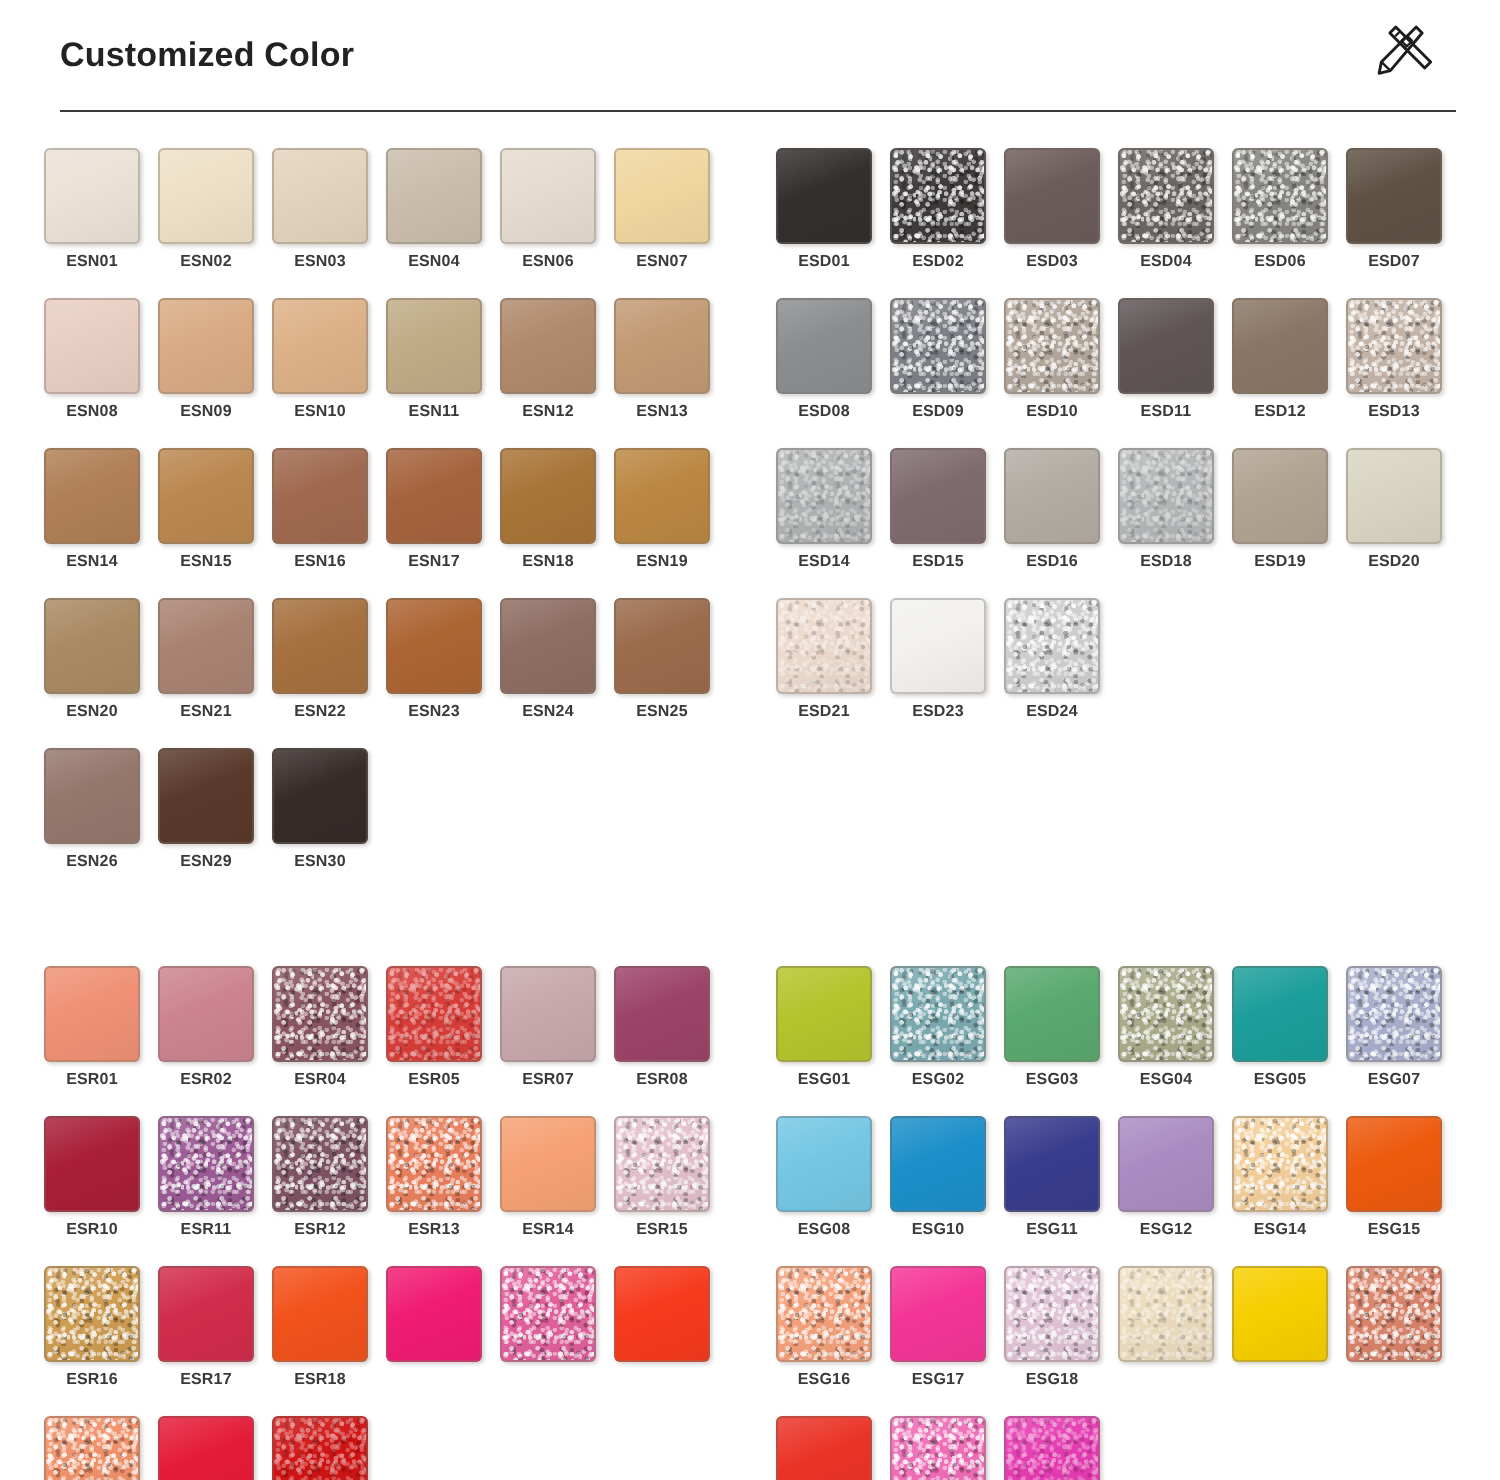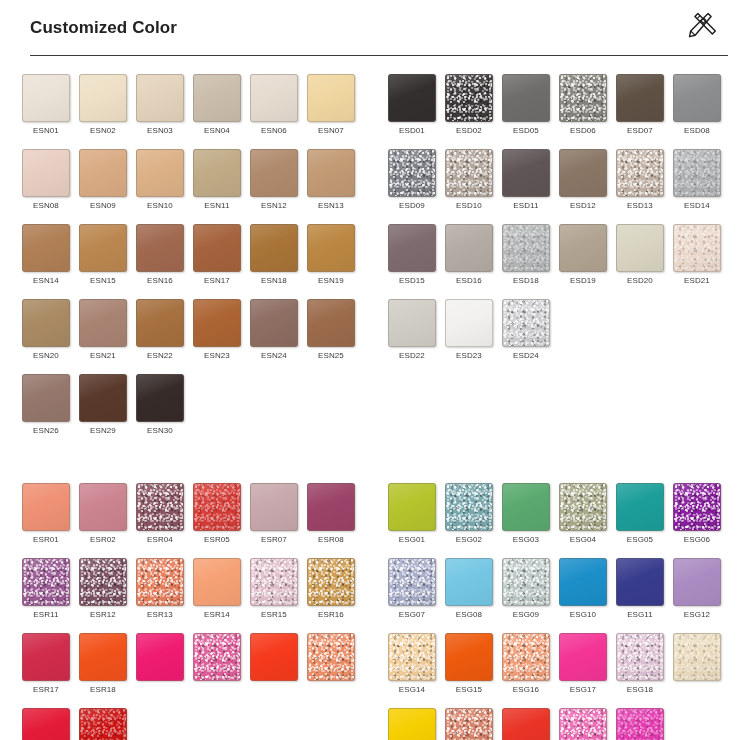--- a/index.html
+++ b/index.html
@@ -54,20 +54,21 @@
   }
   .band {
     display: flex;
     justify-content: flex-start;
   }
   .band + .band {
     margin-top: 34px;
   }
   .group {
     box-sizing: border-box;
+    font-weight: bold;
   }
   .group.left  { width: 375px; padding-left: 22px; }
   .group.right { width: 375px; padding-left: 13px; }
 
   .grid {
     display: grid;
     grid-template-columns: repeat(6, 48px);
     column-gap: 9px;
     row-gap: 0px;
   }
@@ -277,22 +278,26 @@
       <div class="grid">
           <div class="cell">
             <div class="swatch" style="background: rgb(50, 47, 46);"></div>
             <div class="label">ESD01</div>
           </div>
           <div class="cell">
             <div class="swatch glitter heavy" style="background: rgb(62, 59, 58);"></div>
             <div class="label">ESD02</div>
           </div>
           <div class="cell">
-            <div class="swatch" style="background: rgb(111, 109, 108);"></div>
-            <div class="label">ESD05</div>
+            <div class="swatch" style="background: rgb(107, 92, 91);"></div>
+            <div class="label">ESD03</div>
+          </div>
+          <div class="cell">
+            <div class="swatch glitter heavy" style="background: rgb(107, 103, 100);"></div>
+            <div class="label">ESD04</div>
           </div>
           <div class="cell">
             <div class="swatch glitter heavy" style="background: rgb(134, 133, 127);"></div>
             <div class="label">ESD06</div>
           </div>
           <div class="cell">
             <div class="swatch" style="background: rgb(95, 81, 68);"></div>
             <div class="label">ESD07</div>
           </div>
           <div class="cell">
@@ -339,24 +344,20 @@
             <div class="swatch" style="background: rgb(177, 163, 145);"></div>
             <div class="label">ESD19</div>
           </div>
           <div class="cell">
             <div class="swatch" style="background: rgb(217, 213, 194);"></div>
             <div class="label">ESD20</div>
           </div>
           <div class="cell">
             <div class="swatch glitter light" style="background: rgb(236, 217, 204);"></div>
             <div class="label">ESD21</div>
-          </div>
-          <div class="cell">
-            <div class="swatch" style="background: rgb(208, 205, 197);"></div>
-            <div class="label">ESD22</div>
           </div>
           <div class="cell">
             <div class="swatch" style="background: rgb(242, 241, 239);"></div>
             <div class="label">ESD23</div>
           </div>
           <div class="cell">
             <div class="swatch glitter heavy" style="background: rgb(205, 206, 208);"></div>
             <div class="label">ESD24</div>
           </div>
         </div>
@@ -383,20 +384,24 @@
           </div>
           <div class="cell">
             <div class="swatch" style="background: rgb(199, 168, 172);"></div>
             <div class="label">ESR07</div>
           </div>
           <div class="cell">
             <div class="swatch" style="background: rgb(156, 67, 104);"></div>
             <div class="label">ESR08</div>
           </div>
           <div class="cell">
+            <div class="swatch" style="background: rgb(168, 31, 55);"></div>
+            <div class="label">ESR10</div>
+          </div>
+          <div class="cell">
             <div class="swatch glitter heavy" style="background: rgb(156, 91, 150);"></div>
             <div class="label">ESR11</div>
           </div>
           <div class="cell">
             <div class="swatch glitter heavy" style="background: rgb(126, 83, 100);"></div>
             <div class="label">ESR12</div>
           </div>
           <div class="cell">
             <div class="swatch glitter heavy" style="background: rgb(233, 127, 92);"></div>
             <div class="label">ESR13</div>
@@ -457,34 +462,26 @@
           </div>
           <div class="cell">
             <div class="swatch glitter heavy" style="background: rgb(169, 171, 138);"></div>
             <div class="label">ESG04</div>
           </div>
           <div class="cell">
             <div class="swatch" style="background: rgb(28, 158, 154);"></div>
             <div class="label">ESG05</div>
           </div>
           <div class="cell">
-            <div class="swatch glitter heavy" style="background: rgb(139, 32, 160);"></div>
-            <div class="label">ESG06</div>
-          </div>
-          <div class="cell">
             <div class="swatch glitter heavy" style="background: rgb(168, 174, 203);"></div>
             <div class="label">ESG07</div>
           </div>
           <div class="cell">
             <div class="swatch" style="background: rgb(116, 199, 228);"></div>
             <div class="label">ESG08</div>
-          </div>
-          <div class="cell">
-            <div class="swatch glitter heavy" style="background: rgb(188, 201, 199);"></div>
-            <div class="label">ESG09</div>
           </div>
           <div class="cell">
             <div class="swatch" style="background: rgb(28, 143, 201);"></div>
             <div class="label">ESG10</div>
           </div>
           <div class="cell">
             <div class="swatch" style="background: rgb(56, 60, 141);"></div>
             <div class="label">ESG11</div>
           </div>
           <div class="cell">

